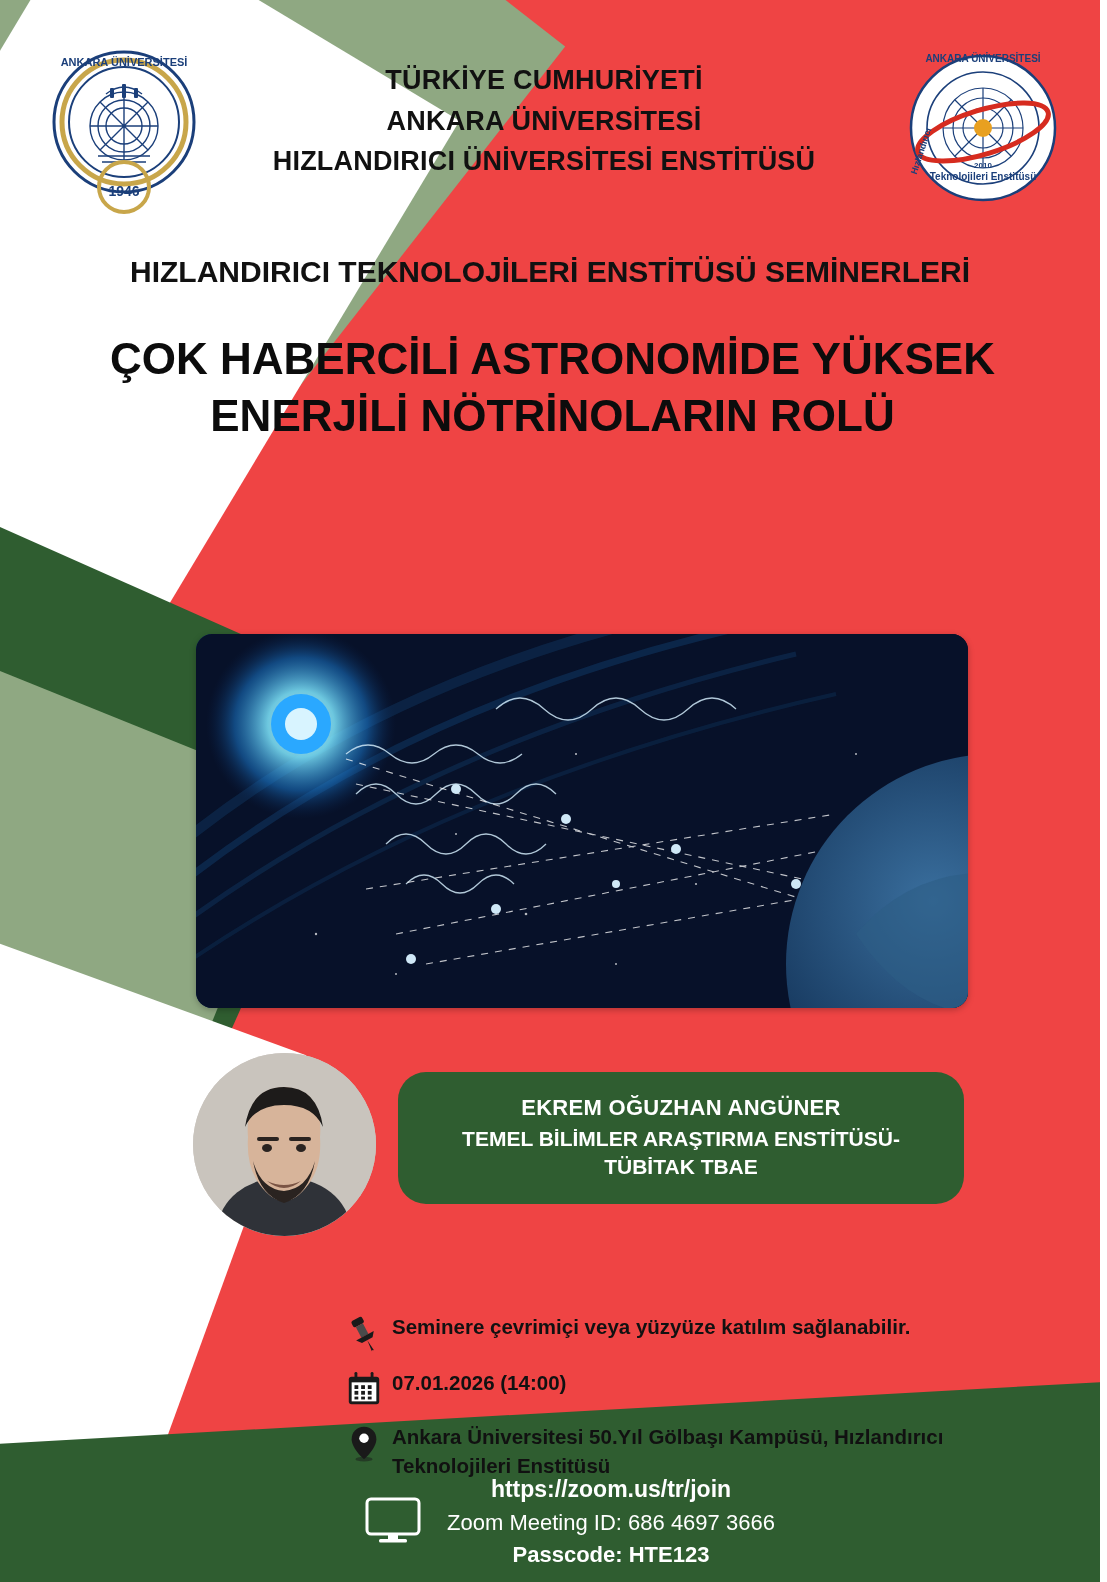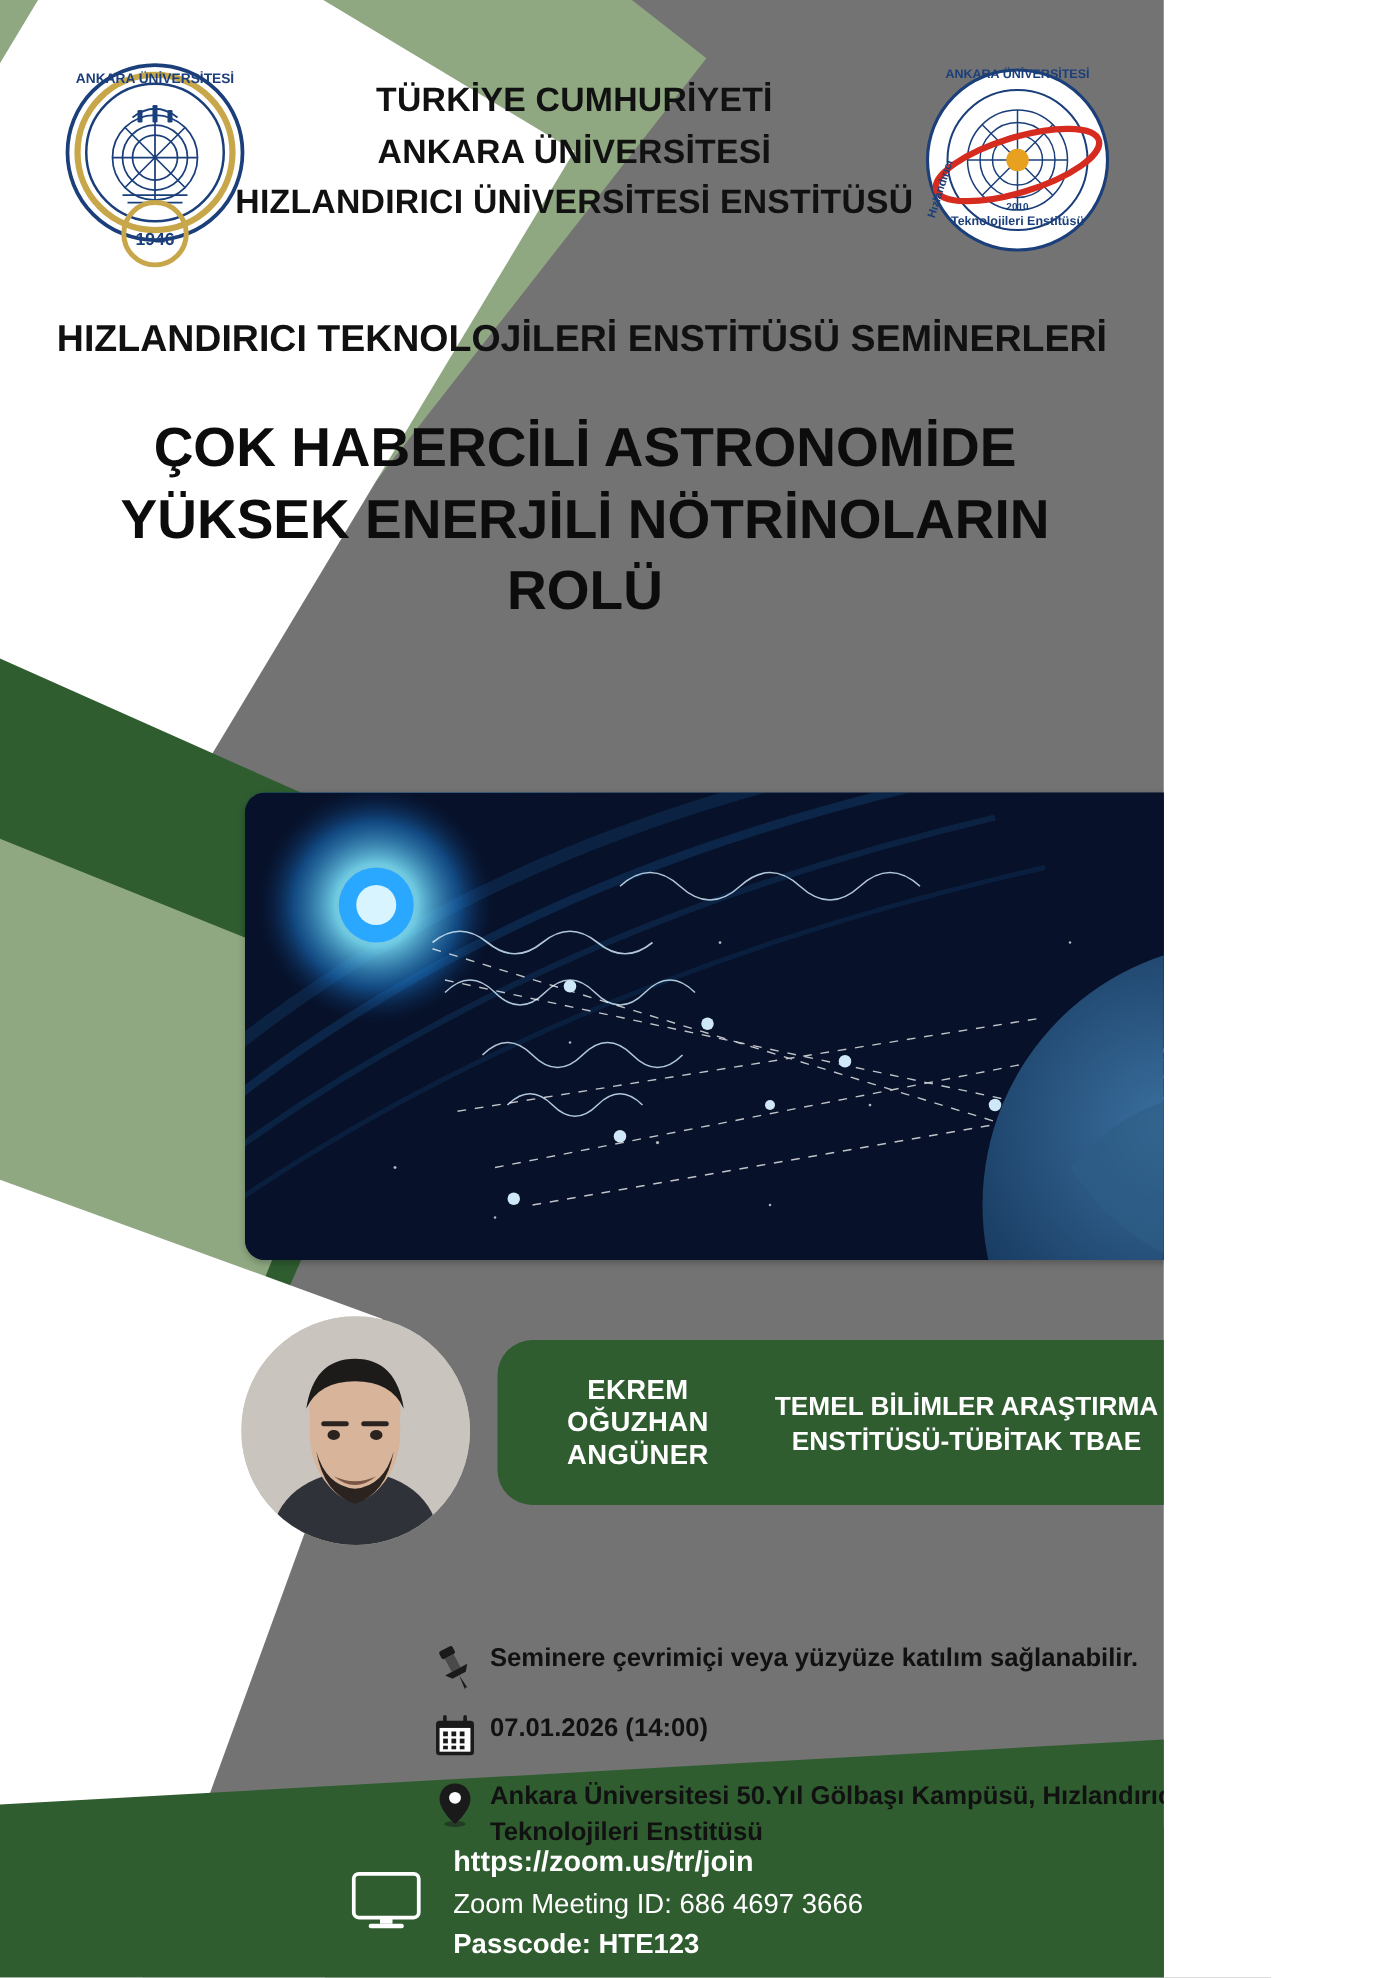--- a/index.html
+++ b/index.html
@@ -5,23 +5,23 @@
   * { box-sizing: border-box; margin: 0; padding: 0; }
   html, body {
     width: 1107px;
     height: 1582px;
     font-family: "Liberation Sans", sans-serif;
     background: #ffffff;
     overflow: hidden;
   }
   .poster {
     position: relative;
-    width: 931px;
+    width: 1100px;
     height: 1582px;
-    background: #737373;
+    background: #ef4444;
     overflow: hidden;
   }
 
   
   .bg-layer { position: absolute; inset: 0; overflow: hidden; }
 
   .shape-tl-green {
     position: absolute;
     left: -180px; top: -210px;
     width: 620px; height: 620px;
@@ -140,20 +140,21 @@
     z-index: 6;
   }
   .speaker-banner {
     position: absolute;
     left: 398px; top: 1072px;
     width: 566px; height: 132px;
     background: #2f5d30;
     border-radius: 28px;
     color: #ffffff;
     display: flex;
+    flex-direction: column;
     align-items: center;
     justify-content: center;
     text-align: center;
     z-index: 5;
     padding: 6px 20px;
   }
   .speaker-name { font-size: 22px; font-weight: bold; letter-spacing: 0.3px; }
   .speaker-affil { font-size: 21px; font-weight: bold; line-height: 1.32; margin-top: 4px; }
 
   
@@ -193,20 +194,21 @@
     justify-content: center;
     padding-left: 40px;
   }
   .footer-inner {
     display: flex;
     align-items: center;
     gap: 26px;
   }
   .footer-text {
     color: #ffffff;
+    text-align: center;
     line-height: 1.45;
   }
   .footer-link { font-size: 23px; font-weight: bold; }
   .footer-meeting { font-size: 22px; font-weight: normal; }
   .footer-pass { font-size: 22px; font-weight: bold; }
 </style>
 </head>
 <body>
 
 <div class="poster">

